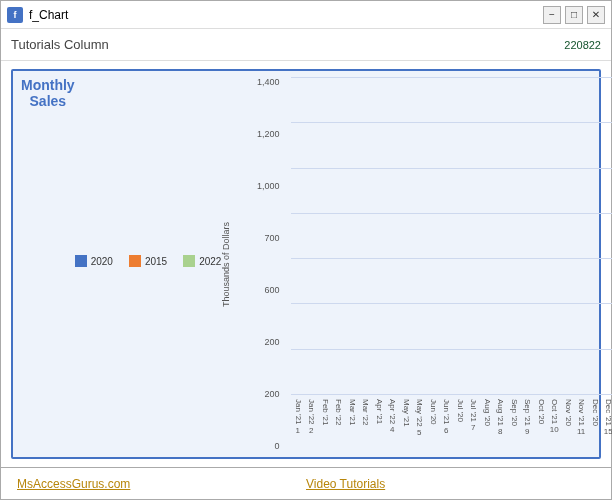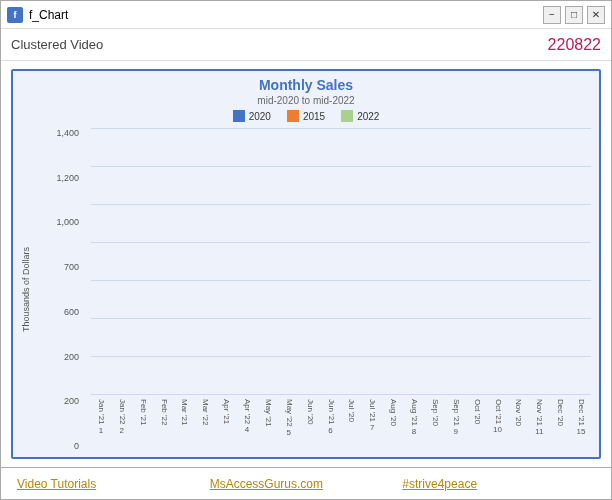--- a/index.html
+++ b/index.html
@@ -78,37 +78,37 @@
       font-size: 15px;
       color: #000;
       margin-right: 20px;
     }
     .header-subtitle {
       font-size: 13px;
       color: #444;
       flex: 1;
     }
     .header-code {
-      font-size: 16px;
-      color: #be185d;
+      font-size: 11px;
+      color: #14532d;
     }
     .chart-area {
       flex: 1;
       padding: 8px 10px;
       background: #fff;
     }
     .chart-container {
       width: 100%;
       height: 100%;
       border: 2px solid #4472c4;
       background: #eef3fb;
       border-radius: 2px;
       padding: 6px 8px;
       display: flex;
-      flex-direction: column;
+      flex-direction: row;
     }
     .chart-title {
       text-align: center;
       font-size: 14px;
       color: #4472c4;
       font-weight: bold;
       margin-bottom: 2px;
     }
     .chart-subtitle {
       text-align: center;
@@ -257,28 +257,27 @@
       <span class="title-text">f_Chart</span>
     </div>
     <div class="title-controls">
       <div class="title-btn">−</div>
       <div class="title-btn">□</div>
       <div class="title-btn">✕</div>
     </div>
   </div>
 
   <div class="header-bar">
-    <span class="header-subtitle">Clustered Video</span>
+    <span class="header-subtitle">Tutorials Column</span>
     <span class="header-code">220822</span>
   </div>
 
   <div class="chart-area">
     <div class="chart-container">
       <div class="chart-title">Monthly Sales</div>
-      <div class="chart-subtitle">mid-2020 to mid-2022</div>
       <div class="legend">
 
       <div class="legend-item">
             <div class="legend-box" style="background: rgb(68, 114, 196);"></div>
             <span>2020</span>
           </div>
           <div class="legend-item">
             <div class="legend-box" style="background: rgb(237, 125, 49);"></div>
             <span>2015</span>
           </div>
@@ -533,17 +532,16 @@
                 </div>
               </div>
           </div>
         </div>
       </div>
     </div>
   </div>
 
   <div class="footer">
 
-  <span class="footer-link">Video Tutorials</span>
-      <span class="footer-link">MsAccessGurus.com</span>
-      <span class="footer-link">#strive4peace</span>
+  <span class="footer-link">MsAccessGurus.com</span>
+      <span class="footer-link">Video Tutorials</span>
     </div>
 </div>
 
 </body></html>

